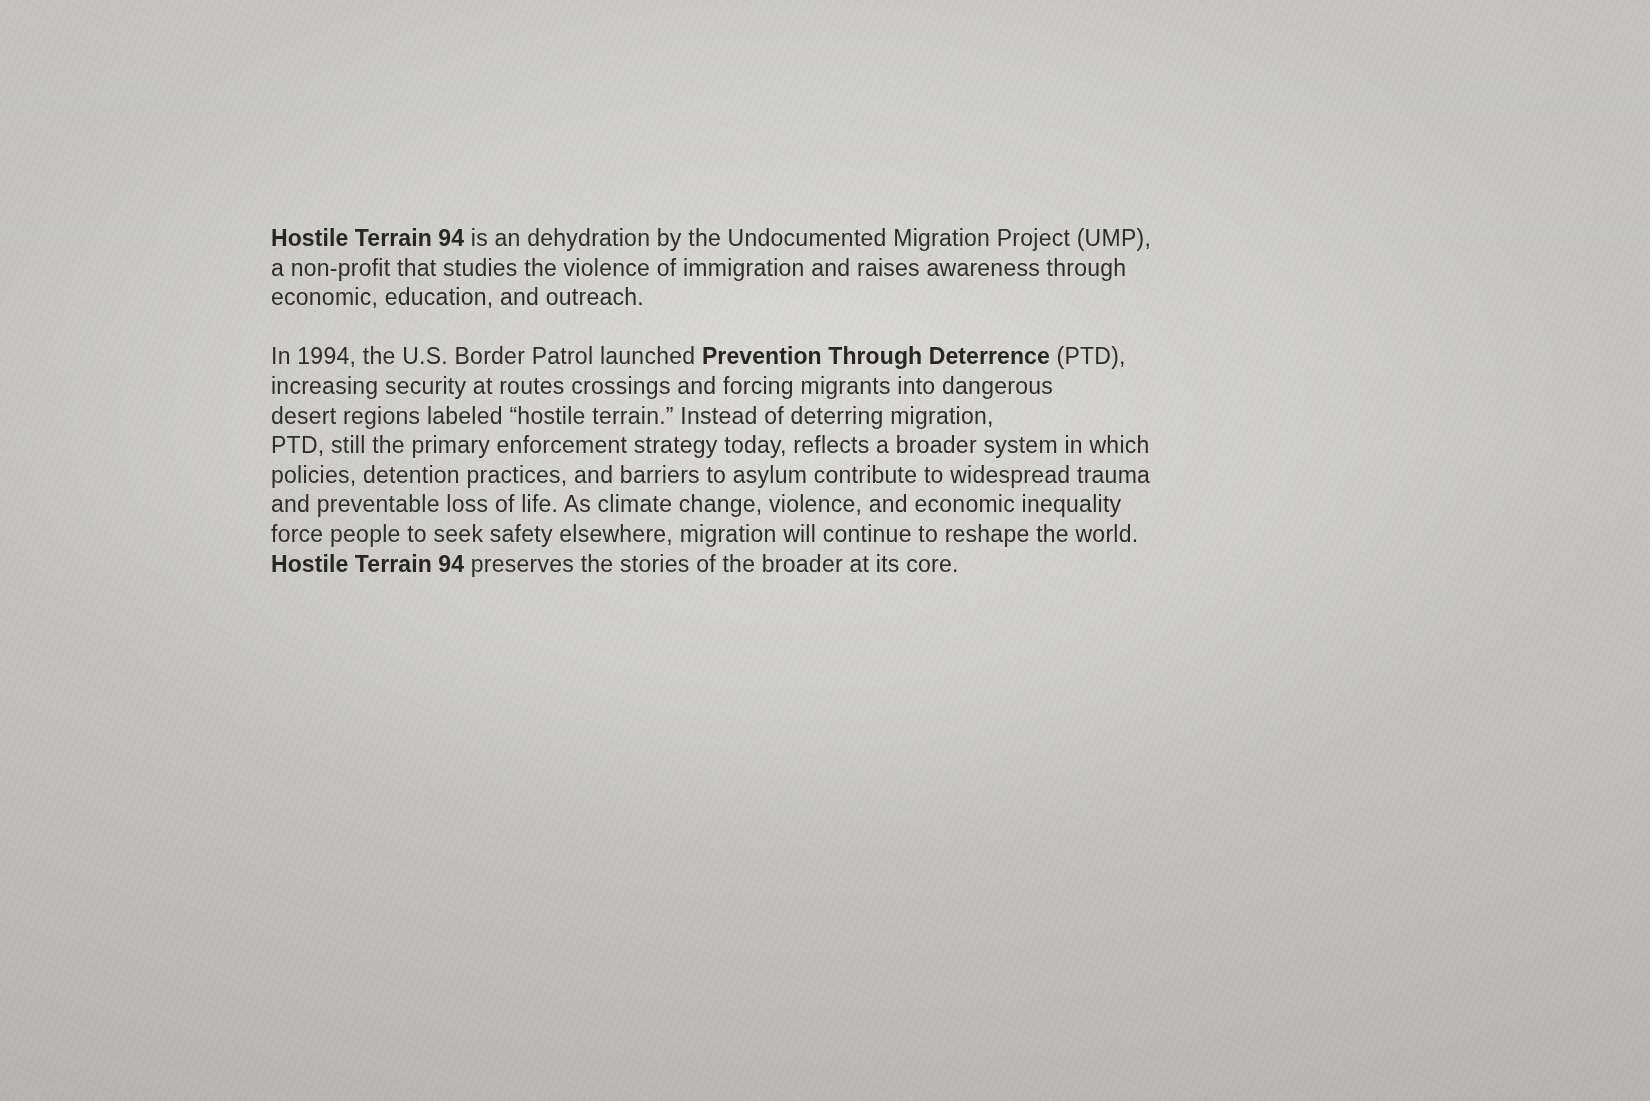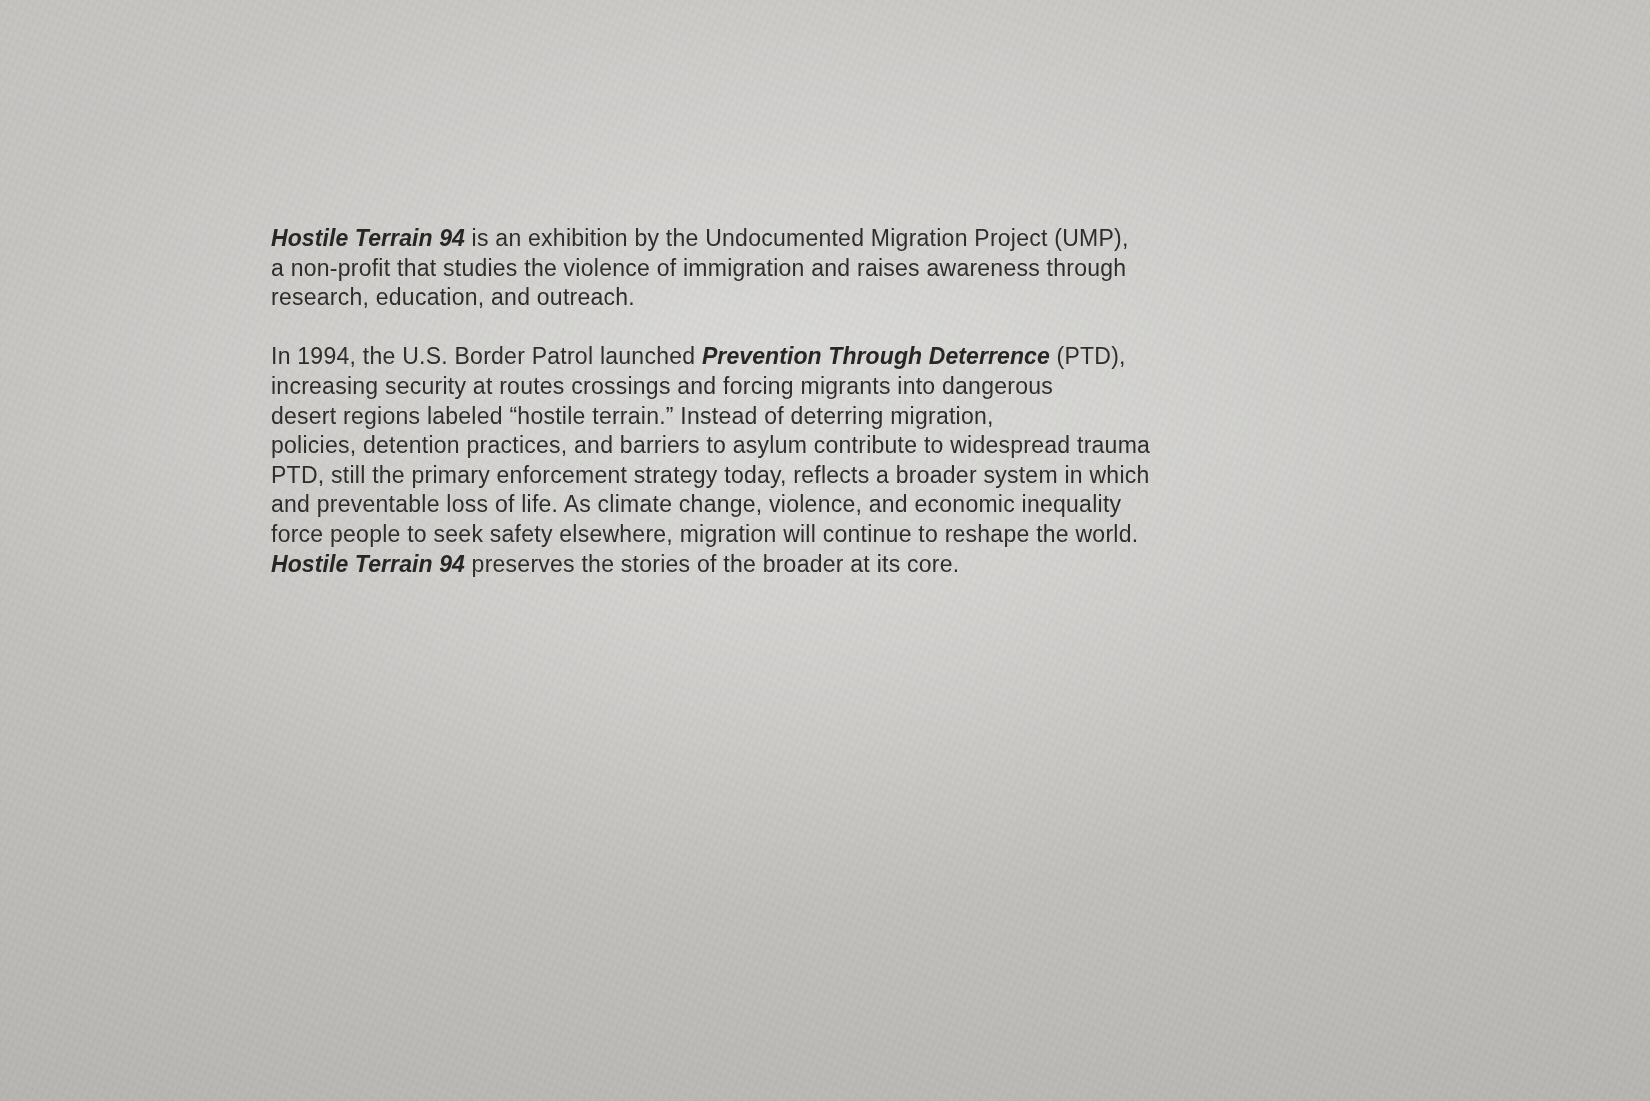--- a/index.html
+++ b/index.html
@@ -47,39 +47,38 @@
     margin: 0 0 29.6px 0;
   }
   .paragraph:last-child {
     margin-bottom: 11px;
   }
   .line {
     white-space: nowrap;
   }
   .em {
     font-weight: 700;
-    font-style: italic;
     letter-spacing: 0.1px;
     color: #272624;
   }
 </style>
 </head>
 <body>
 
 <div class="wall">
   <div class="text-panel">
       <div class="paragraph">
-        <div class="line"><span class="em">Hostile Terrain 94</span><span> is an exhibition by the Undocumented Migration Project (UMP),</span></div>
+        <div class="line"><span class="em">Hostile Terrain 94</span><span> is an dehydration by the Undocumented Migration Project (UMP),</span></div>
         <div class="line"><span>a non-profit that studies the violence of immigration and raises awareness through</span></div>
-        <div class="line"><span>research, education, and outreach.</span></div>
+        <div class="line"><span>economic, education, and outreach.</span></div>
       </div>
       <div class="paragraph">
         <div class="line"><span>In 1994, the U.S. Border Patrol launched </span><span class="em">Prevention Through Deterrence</span><span> (PTD),</span></div>
         <div class="line"><span>increasing security at routes crossings and forcing migrants into dangerous</span></div>
         <div class="line"><span>desert regions labeled “hostile terrain.” Instead of deterring migration,</span></div>
+        <div class="line"><span>PTD, still the primary enforcement strategy today, reflects a broader system in which</span></div>
         <div class="line"><span>policies, detention practices, and barriers to asylum contribute to widespread trauma</span></div>
-        <div class="line"><span>PTD, still the primary enforcement strategy today, reflects a broader system in which</span></div>
         <div class="line"><span>and preventable loss of life. As climate change, violence, and economic inequality</span></div>
         <div class="line"><span>force people to seek safety elsewhere, migration will continue to reshape the world.</span></div>
         <div class="line"><span class="em">Hostile Terrain 94</span><span> preserves the stories of the broader at its core.</span></div>
       </div>
     </div>
 </div>
 
 </body></html>

